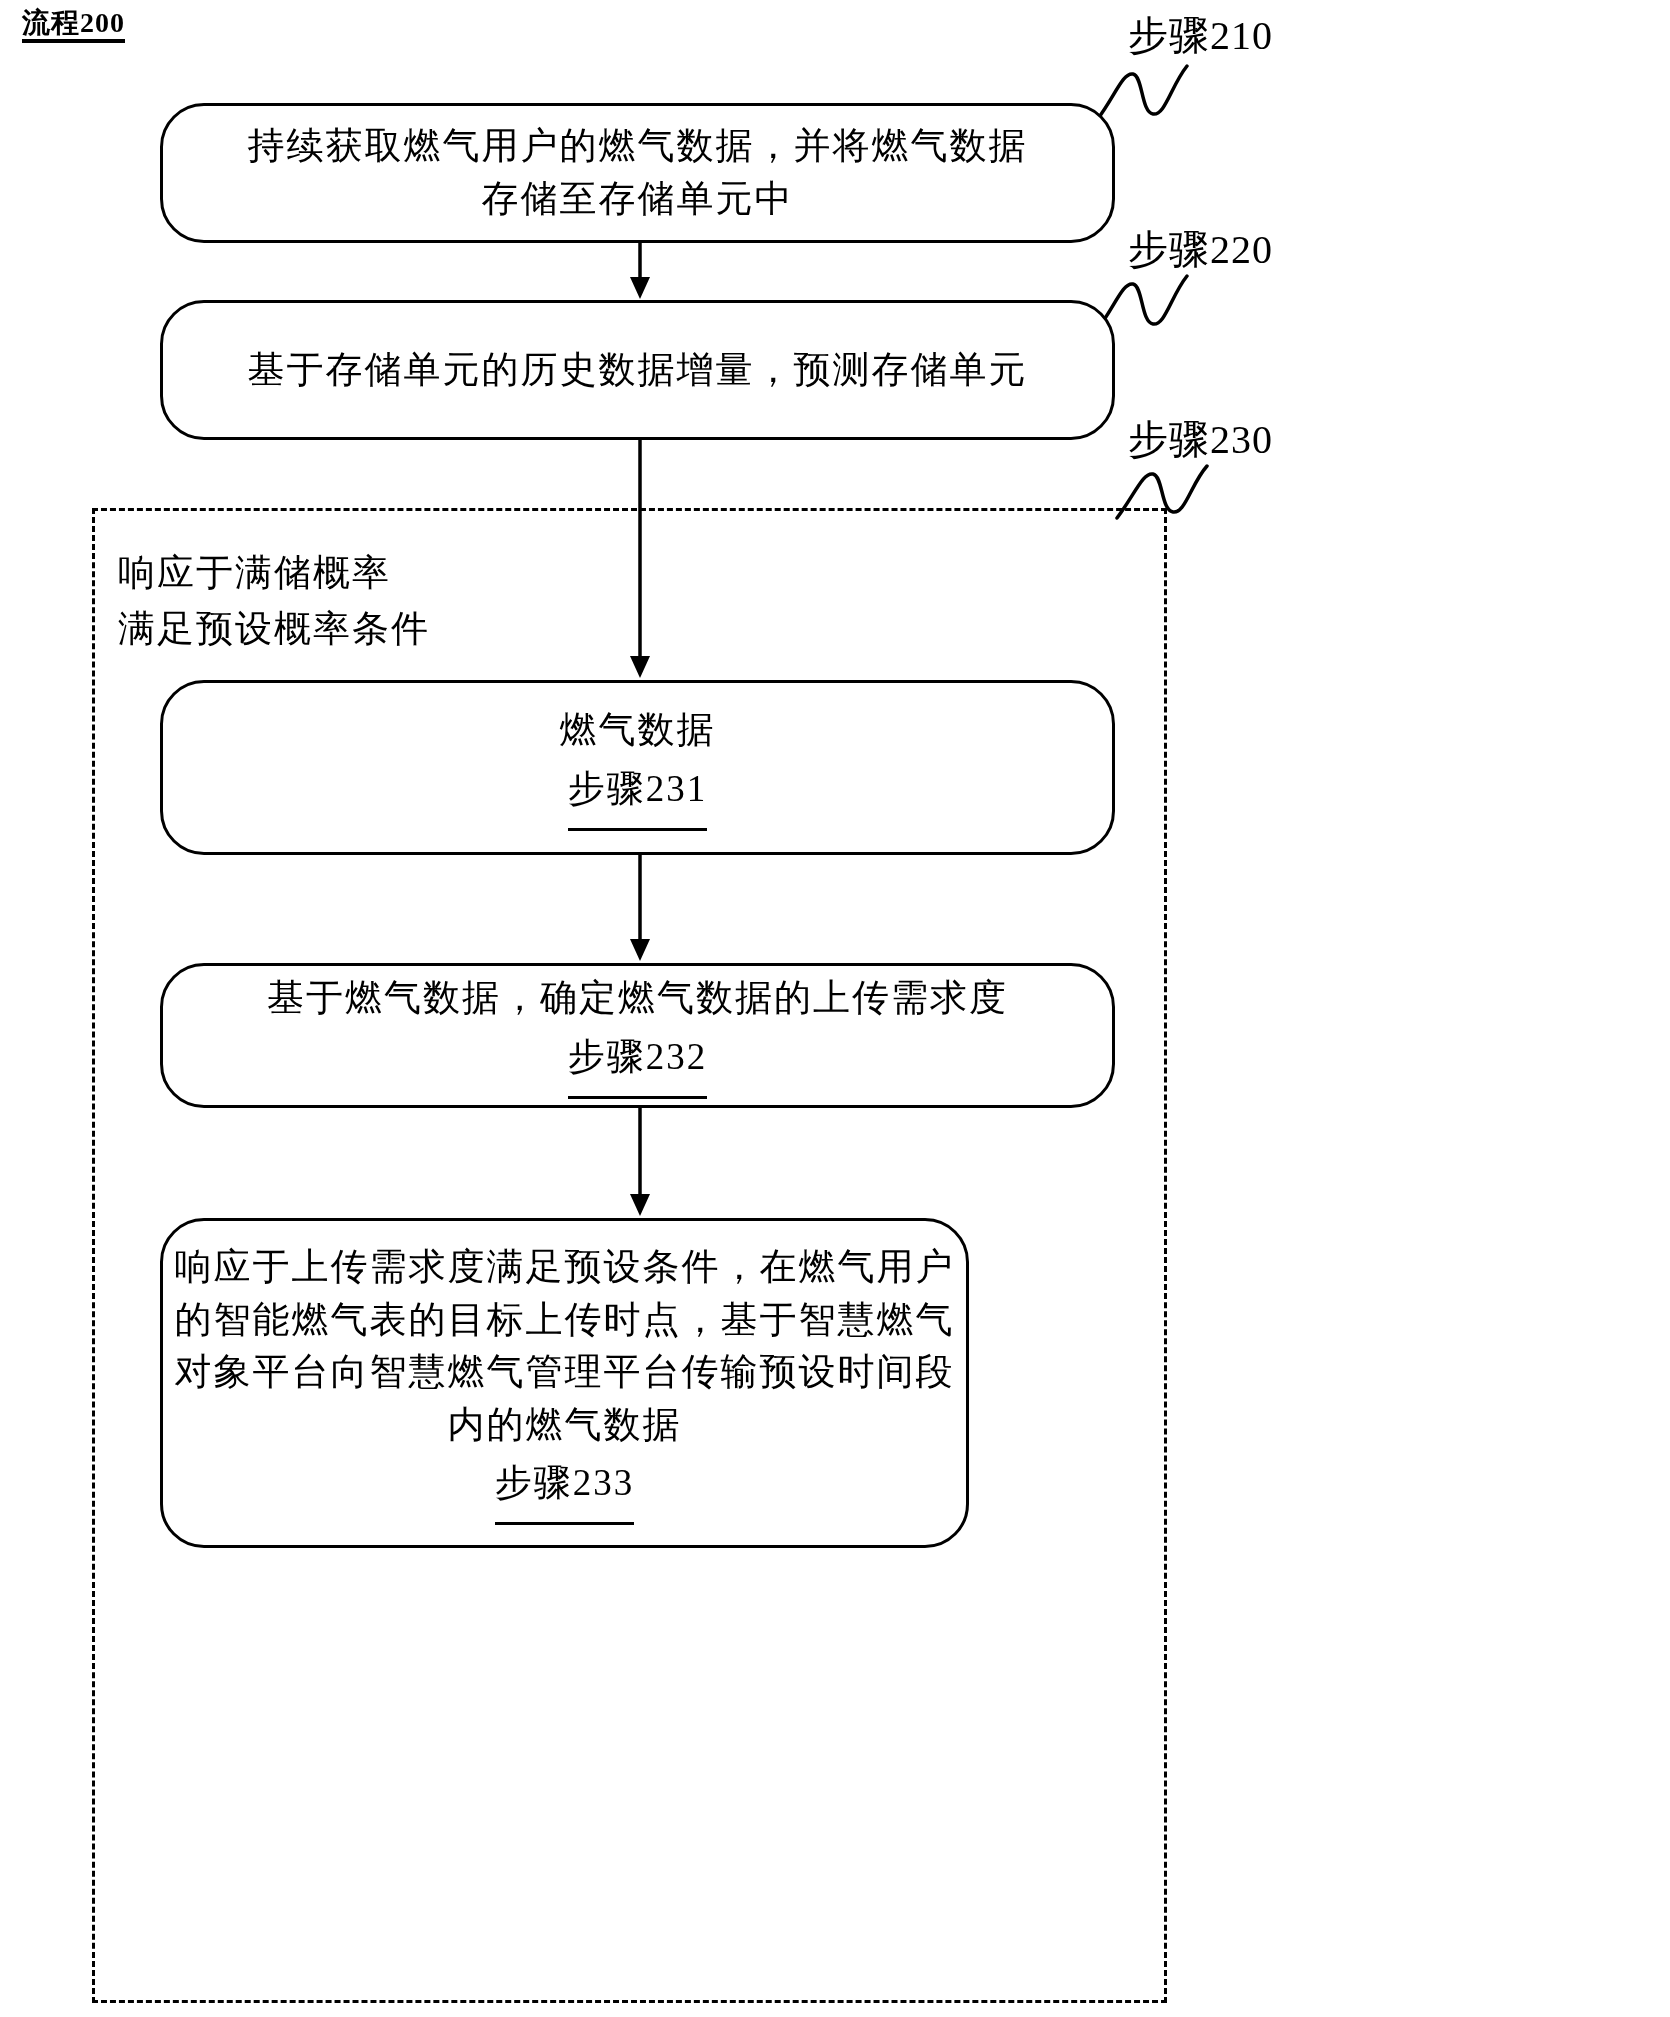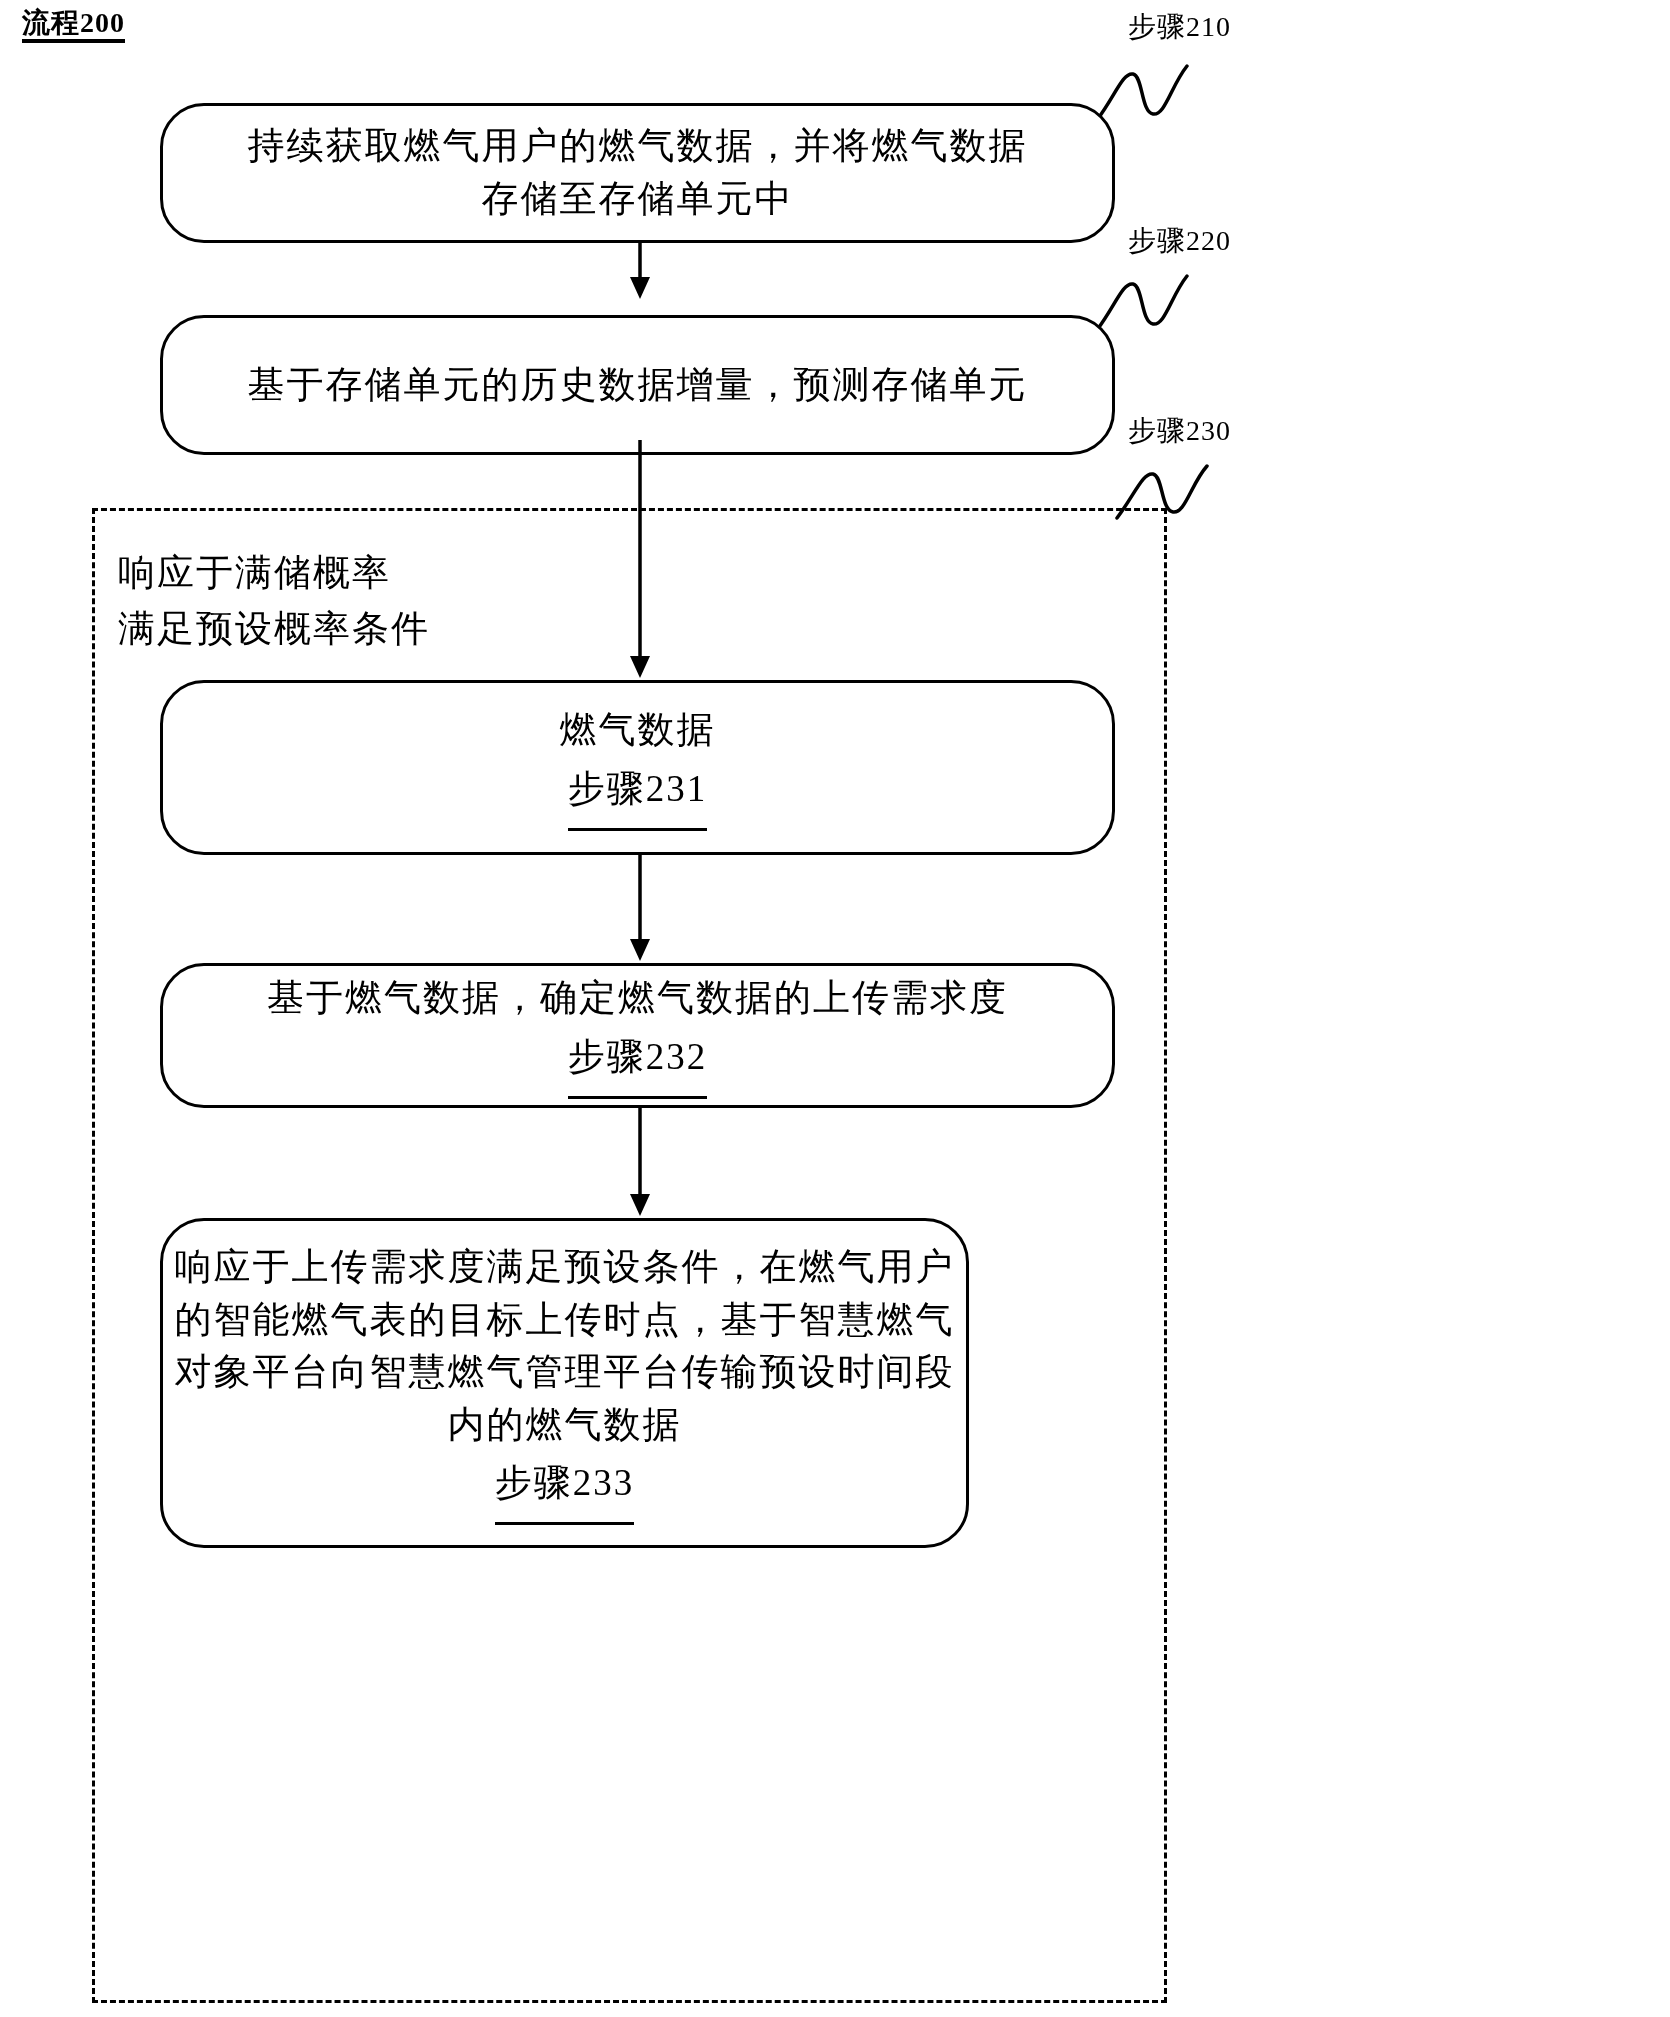--- a/index.html
+++ b/index.html
@@ -26,21 +26,21 @@
     letter-spacing: 1px;
     border-bottom: 4px solid #000;
     padding-bottom: 2px;
     line-height: 1.05;
     white-space: nowrap;
   }
 
   
   .step-callout {
     position: absolute;
-    font-size: 28px;
+    font-size: 40px;
     font-weight: 500;
     white-space: nowrap;
     letter-spacing: 1px;
   }
   .callout-squiggle {
     position: absolute;
     pointer-events: none;
   }
 
   
@@ -112,21 +112,21 @@
 <svg class="arrow" style="left:622px; top:243px;" width="36" height="58">
   <line x1="18" y1="0" x2="18" y2="40" stroke="#000" stroke-width="3.5"></line>
   <polygon points="18,56 8,34 28,34" fill="#000"></polygon>
 </svg>
 
 <div class="step-callout" style="left:1128px; top:222px;">步骤220</div>
 <svg class="callout-squiggle" style="left:1095px; top:272px;" width="120" height="60">
   <path d="M2 58 C 20 34, 28 10, 38 12 C 48 14, 46 50, 58 52 C 70 54, 76 24, 92 4" fill="none" stroke="#000" stroke-width="3.5" stroke-linecap="round"></path>
 </svg>
 
-<div class="proc-box" style="left:160px; top:300px; width:955px; height:140px;margin-top:15px;">
+<div class="proc-box" style="left:160px; top:300px; width:955px; height:140px;">
   <span class="line">基于存储单元的历史数据增量，预测存储单元</span>
 </div>
 
 <div class="step-callout" style="left:1128px; top:412px;">步骤230</div>
 <svg class="callout-squiggle" style="left:1115px; top:462px;" width="120" height="58">
   <path d="M2 56 C 20 32, 28 10, 38 12 C 48 14, 46 48, 58 50 C 70 52, 76 22, 92 4" fill="none" stroke="#000" stroke-width="3.5" stroke-linecap="round"></path>
 </svg>
 
 <div class="dashed-region" style="left:92px; top:508px; width:1075px; height:1495px;"></div>
 

